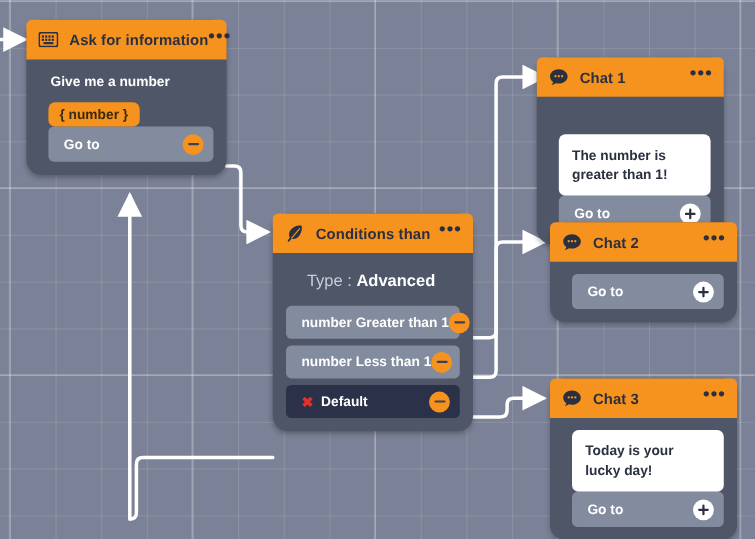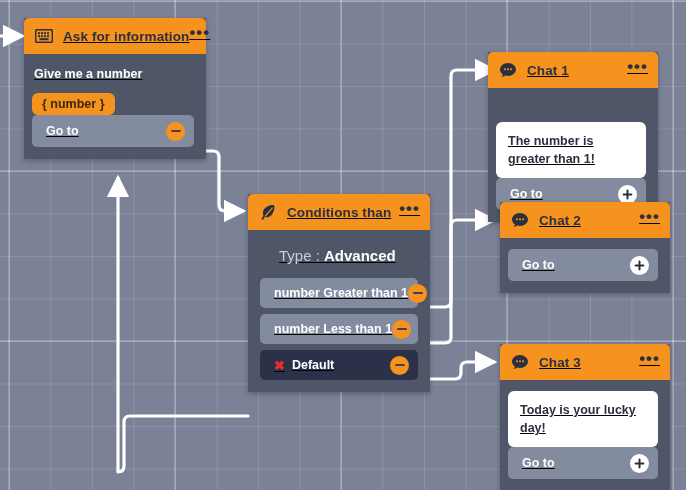--- a/index.html
+++ b/index.html
@@ -14,30 +14,30 @@
     background-image:
       linear-gradient(to right, rgba(255,255,255,.13) 1px, transparent 1px),
       linear-gradient(to bottom, rgba(255,255,255,.13) 1px, transparent 1px),
       linear-gradient(to right, rgba(255,255,255,.22) 2px, transparent 2px),
       linear-gradient(to bottom, rgba(255,255,255,.22) 2px, transparent 2px);
     background-size:41.5px 42.5px, 41.5px 42.5px, 166px 170px, 166px 170px;
     background-position:9px 1px, 9px 1px, 8px 0px, 8px 0px;
   }
   svg.wires{position:absolute;left:0;top:0;width:686px;height:490px;pointer-events:none;}
 
-  .node{position:absolute;background:#4e5668;border-radius:1px;box-shadow:0 2px 5px rgba(0,0,0,.25);text-decoration:underline;}
+  .node{position:absolute;background:#4e5668;border-radius:14px;box-shadow:0 2px 5px rgba(0,0,0,.25);}
   .node-head{
     height:36px;background:#f6921e;border-radius:5px 5px 0 0;
     display:flex;align-items:center;padding:0 10px;box-sizing:border-box;
   }
   .node-head .ico{width:20px;height:20px;flex:0 0 20px;display:flex;align-items:center;justify-content:center;margin-right:9px;}
   .node-title{color:#2b3040;font-size:13.5px;font-weight:bold;letter-spacing:.1px;flex:1;white-space:nowrap;}
   .dots{color:#2b3040;font-size:17px;line-height:8px;font-weight:bold;letter-spacing:1px;padding-bottom:6px;cursor:pointer;}
 
-  .node-body{padding:11px 12px 12px 8px;}
+  .node-body{padding:11px 12px 12px 20px;}
 
   .prompt-text{color:#ffffff;font-size:12.5px;font-weight:bold;margin:2px 0 12px 2px;}
   .var-chip{
     display:inline-block;background:#f6921e;color:#3a2a10;
     border-radius:6px;padding:4px 10px;font-size:12.5px;font-weight:bold;
   }
 
   .goto-row{
     height:32px;background:#838b9e;border-radius:5px;
     display:flex;align-items:center;padding:0 9px 0 14px;box-sizing:border-box;

